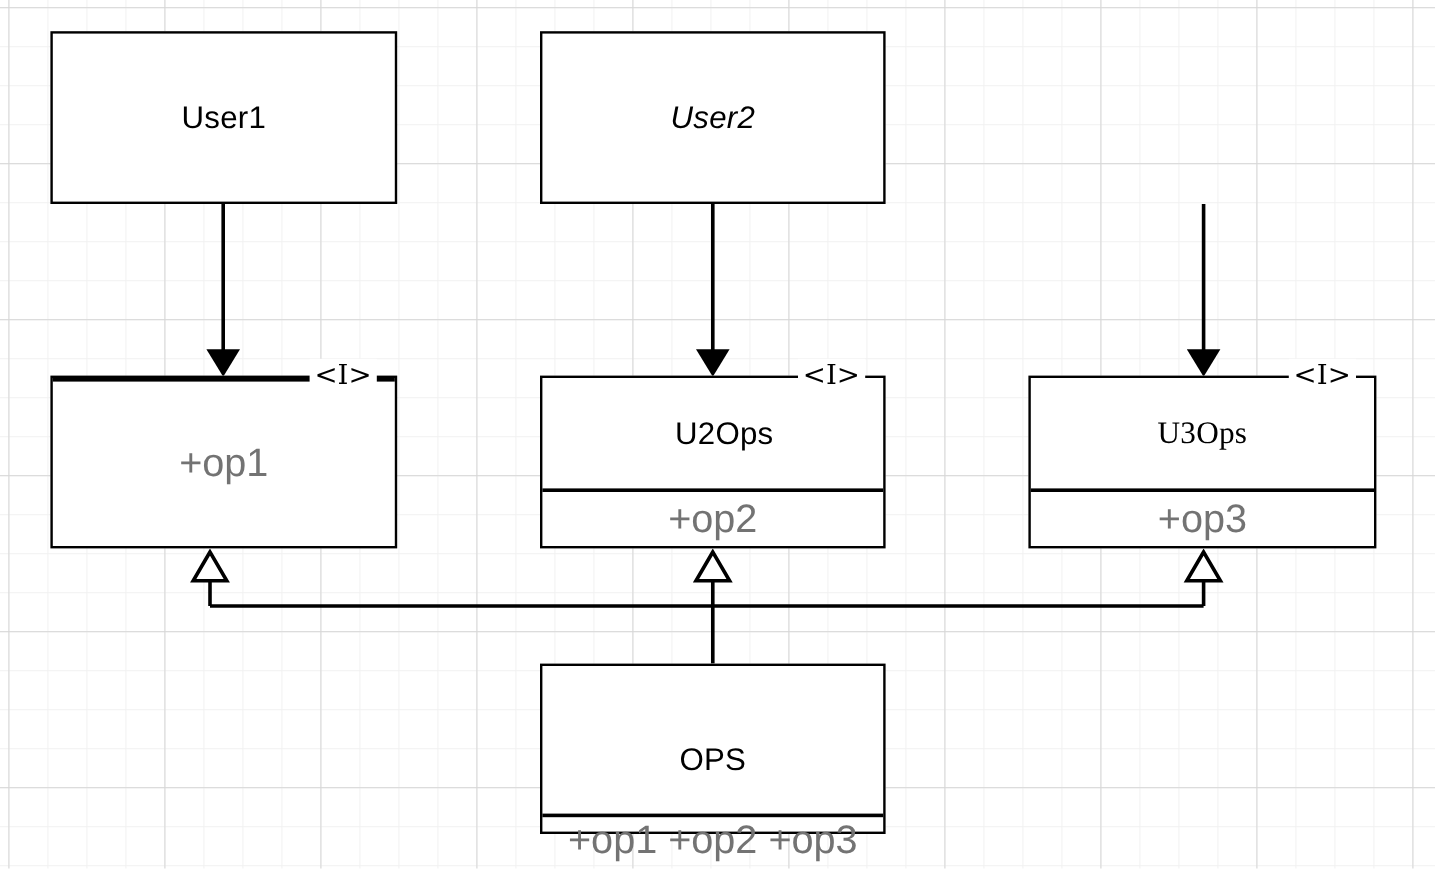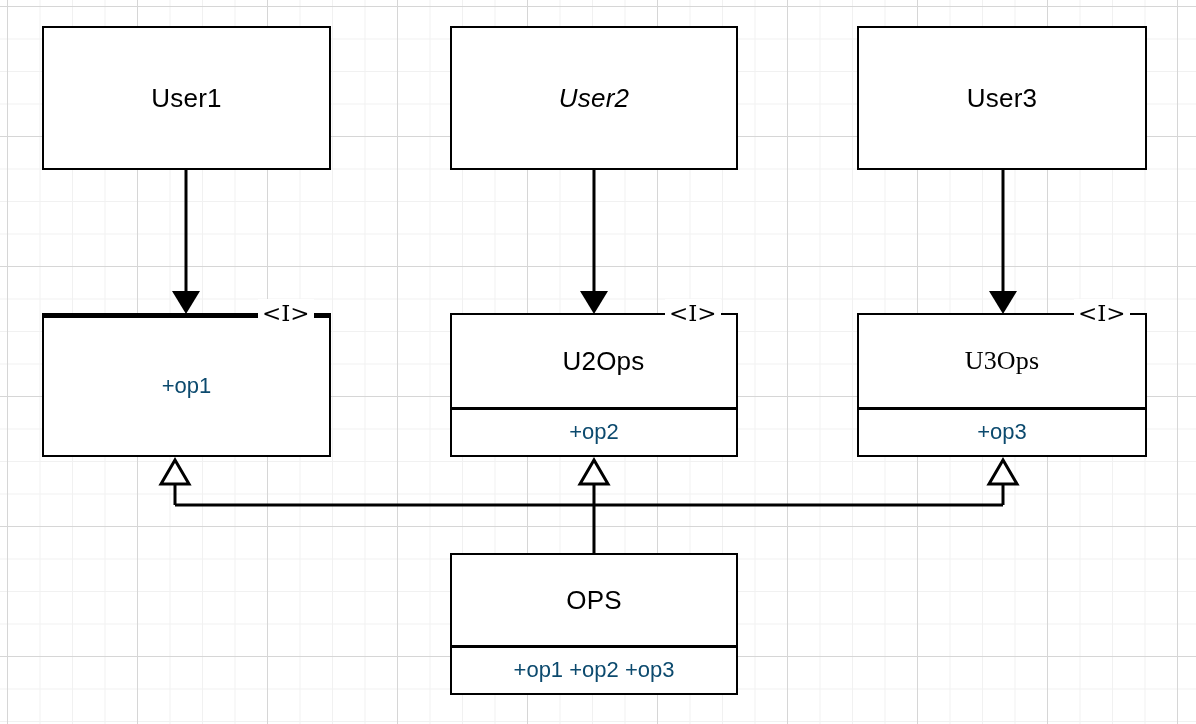--- a/index.html
+++ b/index.html
@@ -71,22 +71,22 @@
   .uml-sep {
     flex: 0 0 auto;
     height: 2.6px;
     background: #000000;
   }
   .uml-ops {
     flex: 1 1 auto;
     display: flex;
     align-items: center;
     justify-content: center;
-    font-size: 22px;
-    color: #0c4a6e;
+    font-size: 33px;
+    color: #737373;
   }
   
   .stereotype {
     position: absolute;
     top: -16px;
     background: #ffffff;
     padding: 0 4px;
     font-family: "DejaVu Serif", "Liberation Serif", serif;
     font-size: 23px;
     line-height: 28px;
@@ -135,23 +135,20 @@
   </svg>
 
   <div class="uml-box plain" style="left:42px; top:26px; width:289px; height:144px;">
     <div class="uml-name">User1</div>
   </div>
 
   <div class="uml-box plain" style="left:450px; top:26px; width:288px; height:144px;font-style:italic;">
     <div class="uml-name">User2</div>
   </div>
 
-  <div class="uml-box plain" style="left:857px; top:26px; width:290px; height:144px;">
-    <div class="uml-name">User3</div>
-  </div>
 
   <div class="uml-box" style="left:42px; top:313px; width:289px; height:144px;">
     <div class="stereotype" style="left:214px;">&lt;I&gt;</div>
     <div class="uml-sep"></div>
     <div class="uml-ops">+op1</div>
   </div>
 
   <div class="uml-box" style="left:450px; top:313px; width:288px; height:144px;">
     <div class="stereotype" style="left:213px;">&lt;I&gt;</div>
     <div class="uml-name" style="height:92px;padding-left:19px;">U2Ops</div>
@@ -160,18 +157,18 @@
   </div>
 
   <div class="uml-box" style="left:857px; top:313px; width:290px; height:144px;">
     <div class="stereotype" style="left:215px;">&lt;I&gt;</div>
     <div class="uml-name" style="height:92px;font-family:Liberation Serif, serif;">U3Ops</div>
     <div class="uml-sep"></div>
     <div class="uml-ops">+op3</div>
   </div>
 
   <div class="uml-box" style="left:450px; top:553px; width:288px; height:142px;">
-    <div class="uml-name" style="height:90px;">OPS</div>
+    <div class="uml-name" style="height:90px;margin-top:33px;">OPS</div>
     <div class="uml-sep"></div>
     <div class="uml-ops">+op1 +op2 +op3</div>
   </div>
 
 </div>
 
 </body></html>

